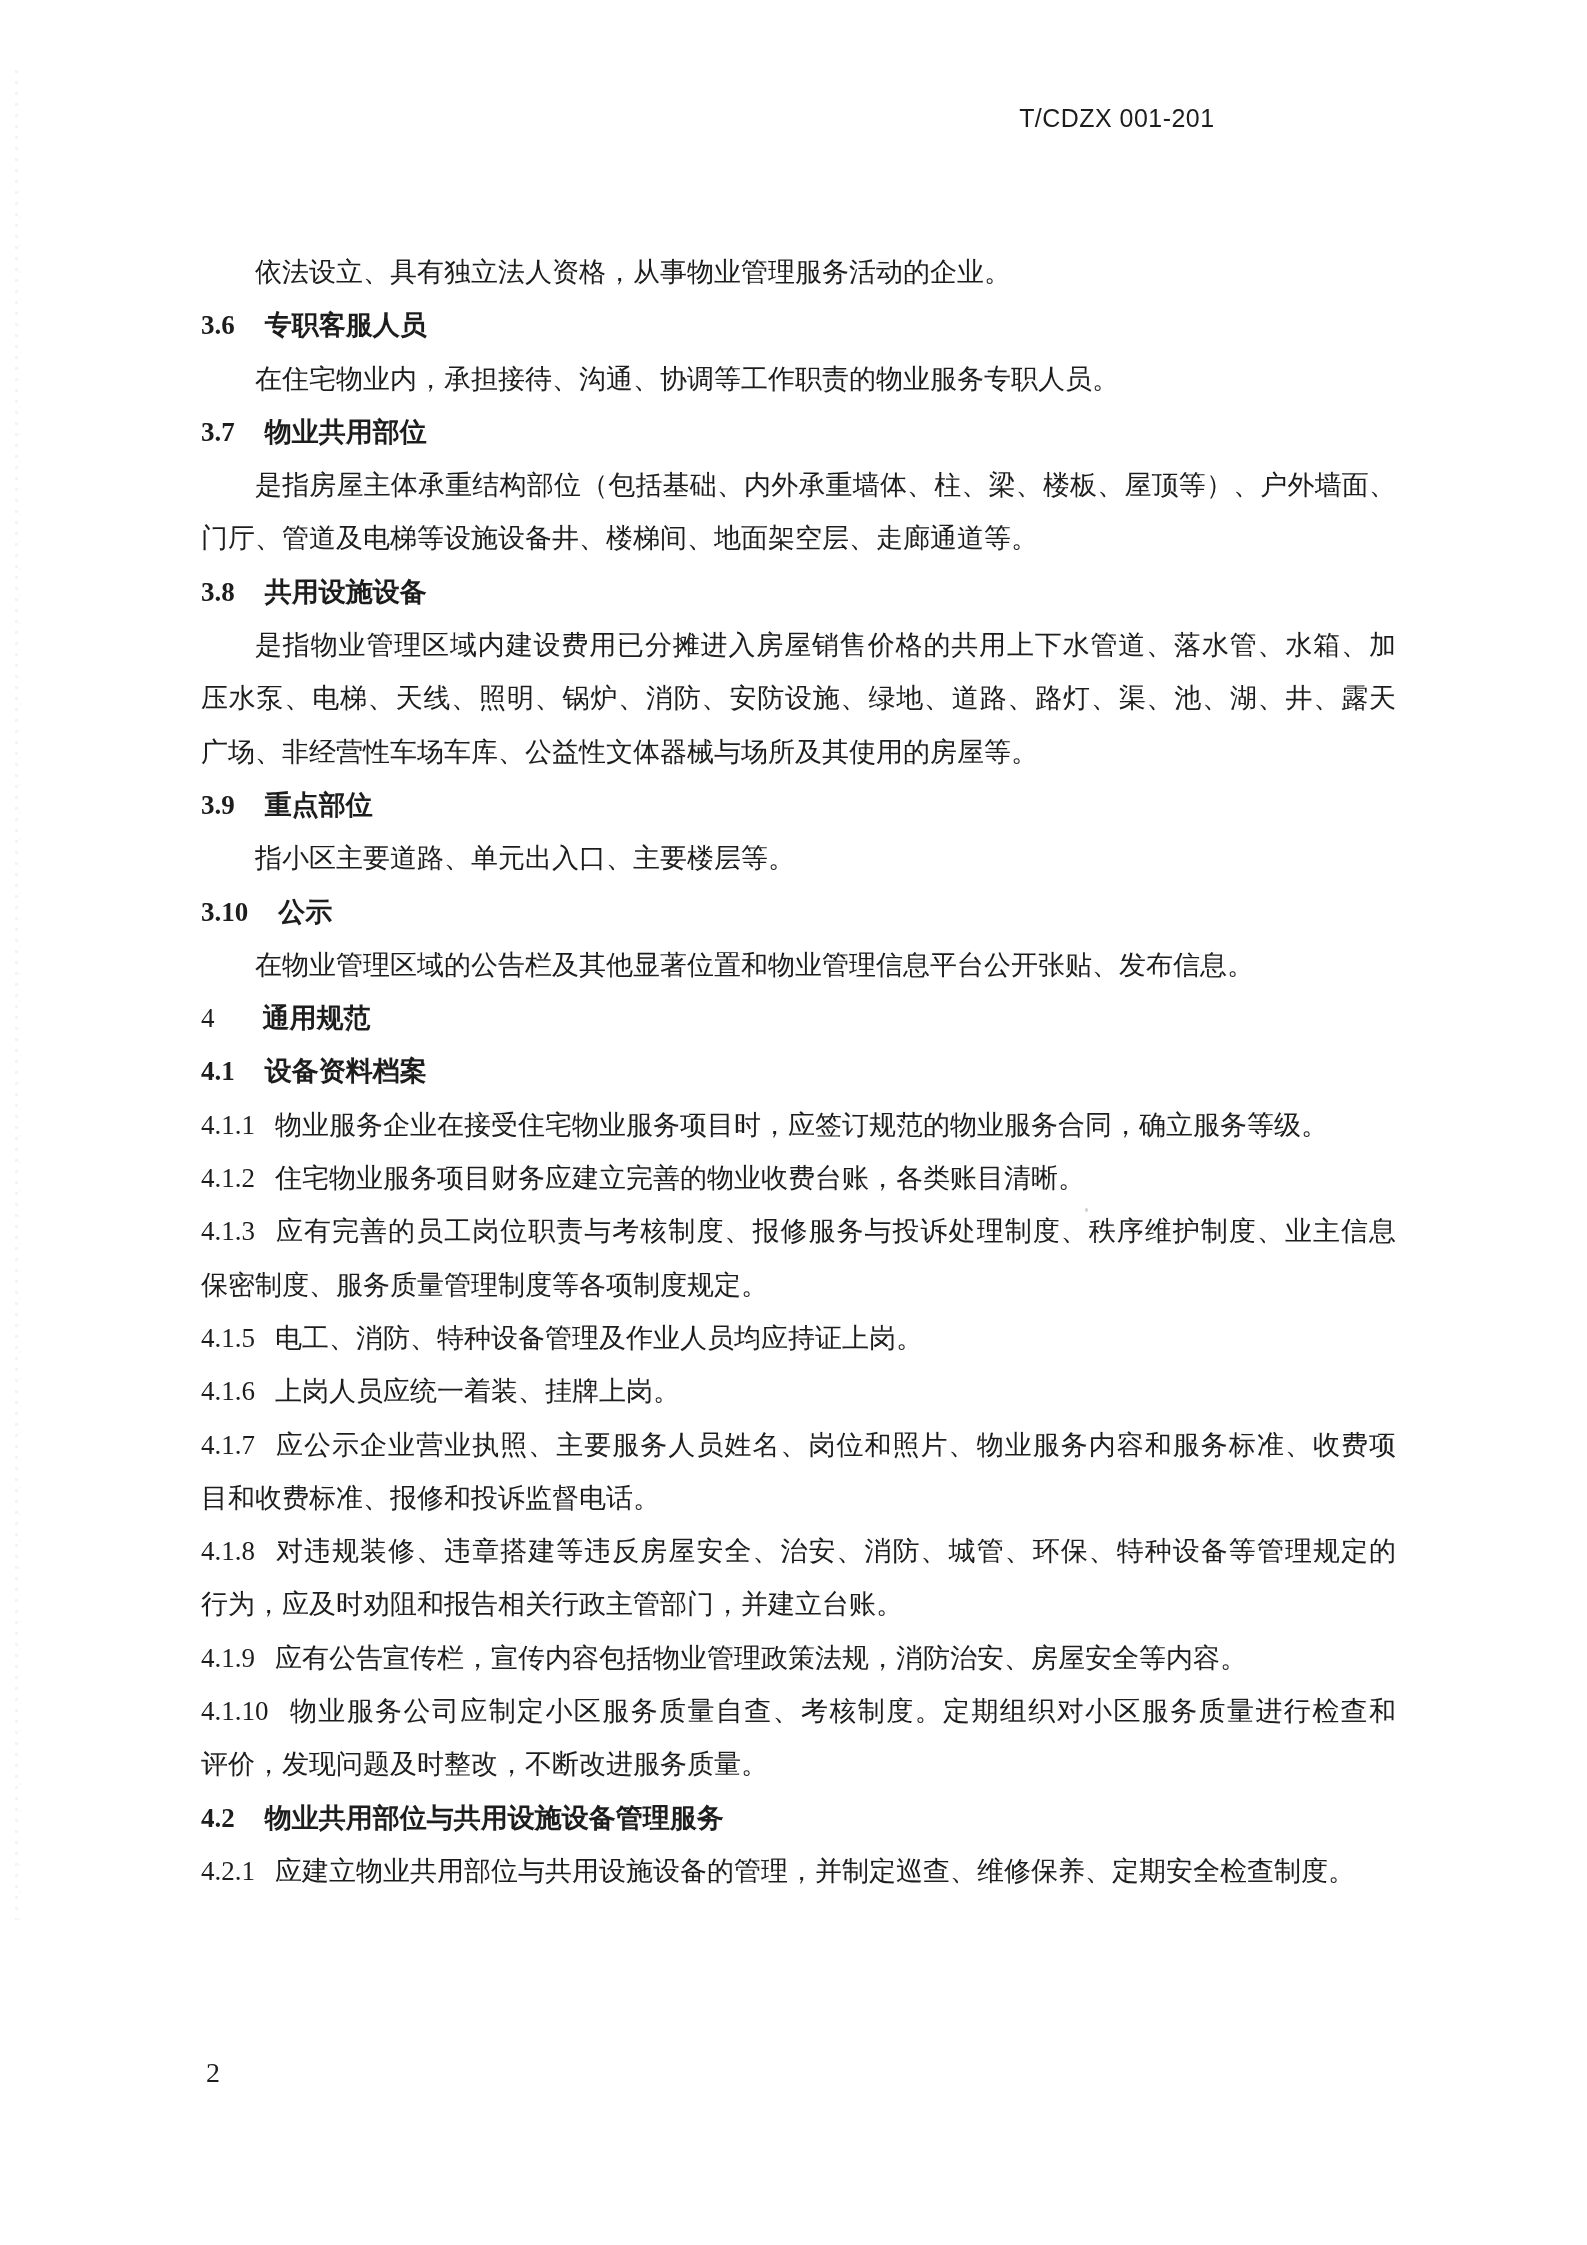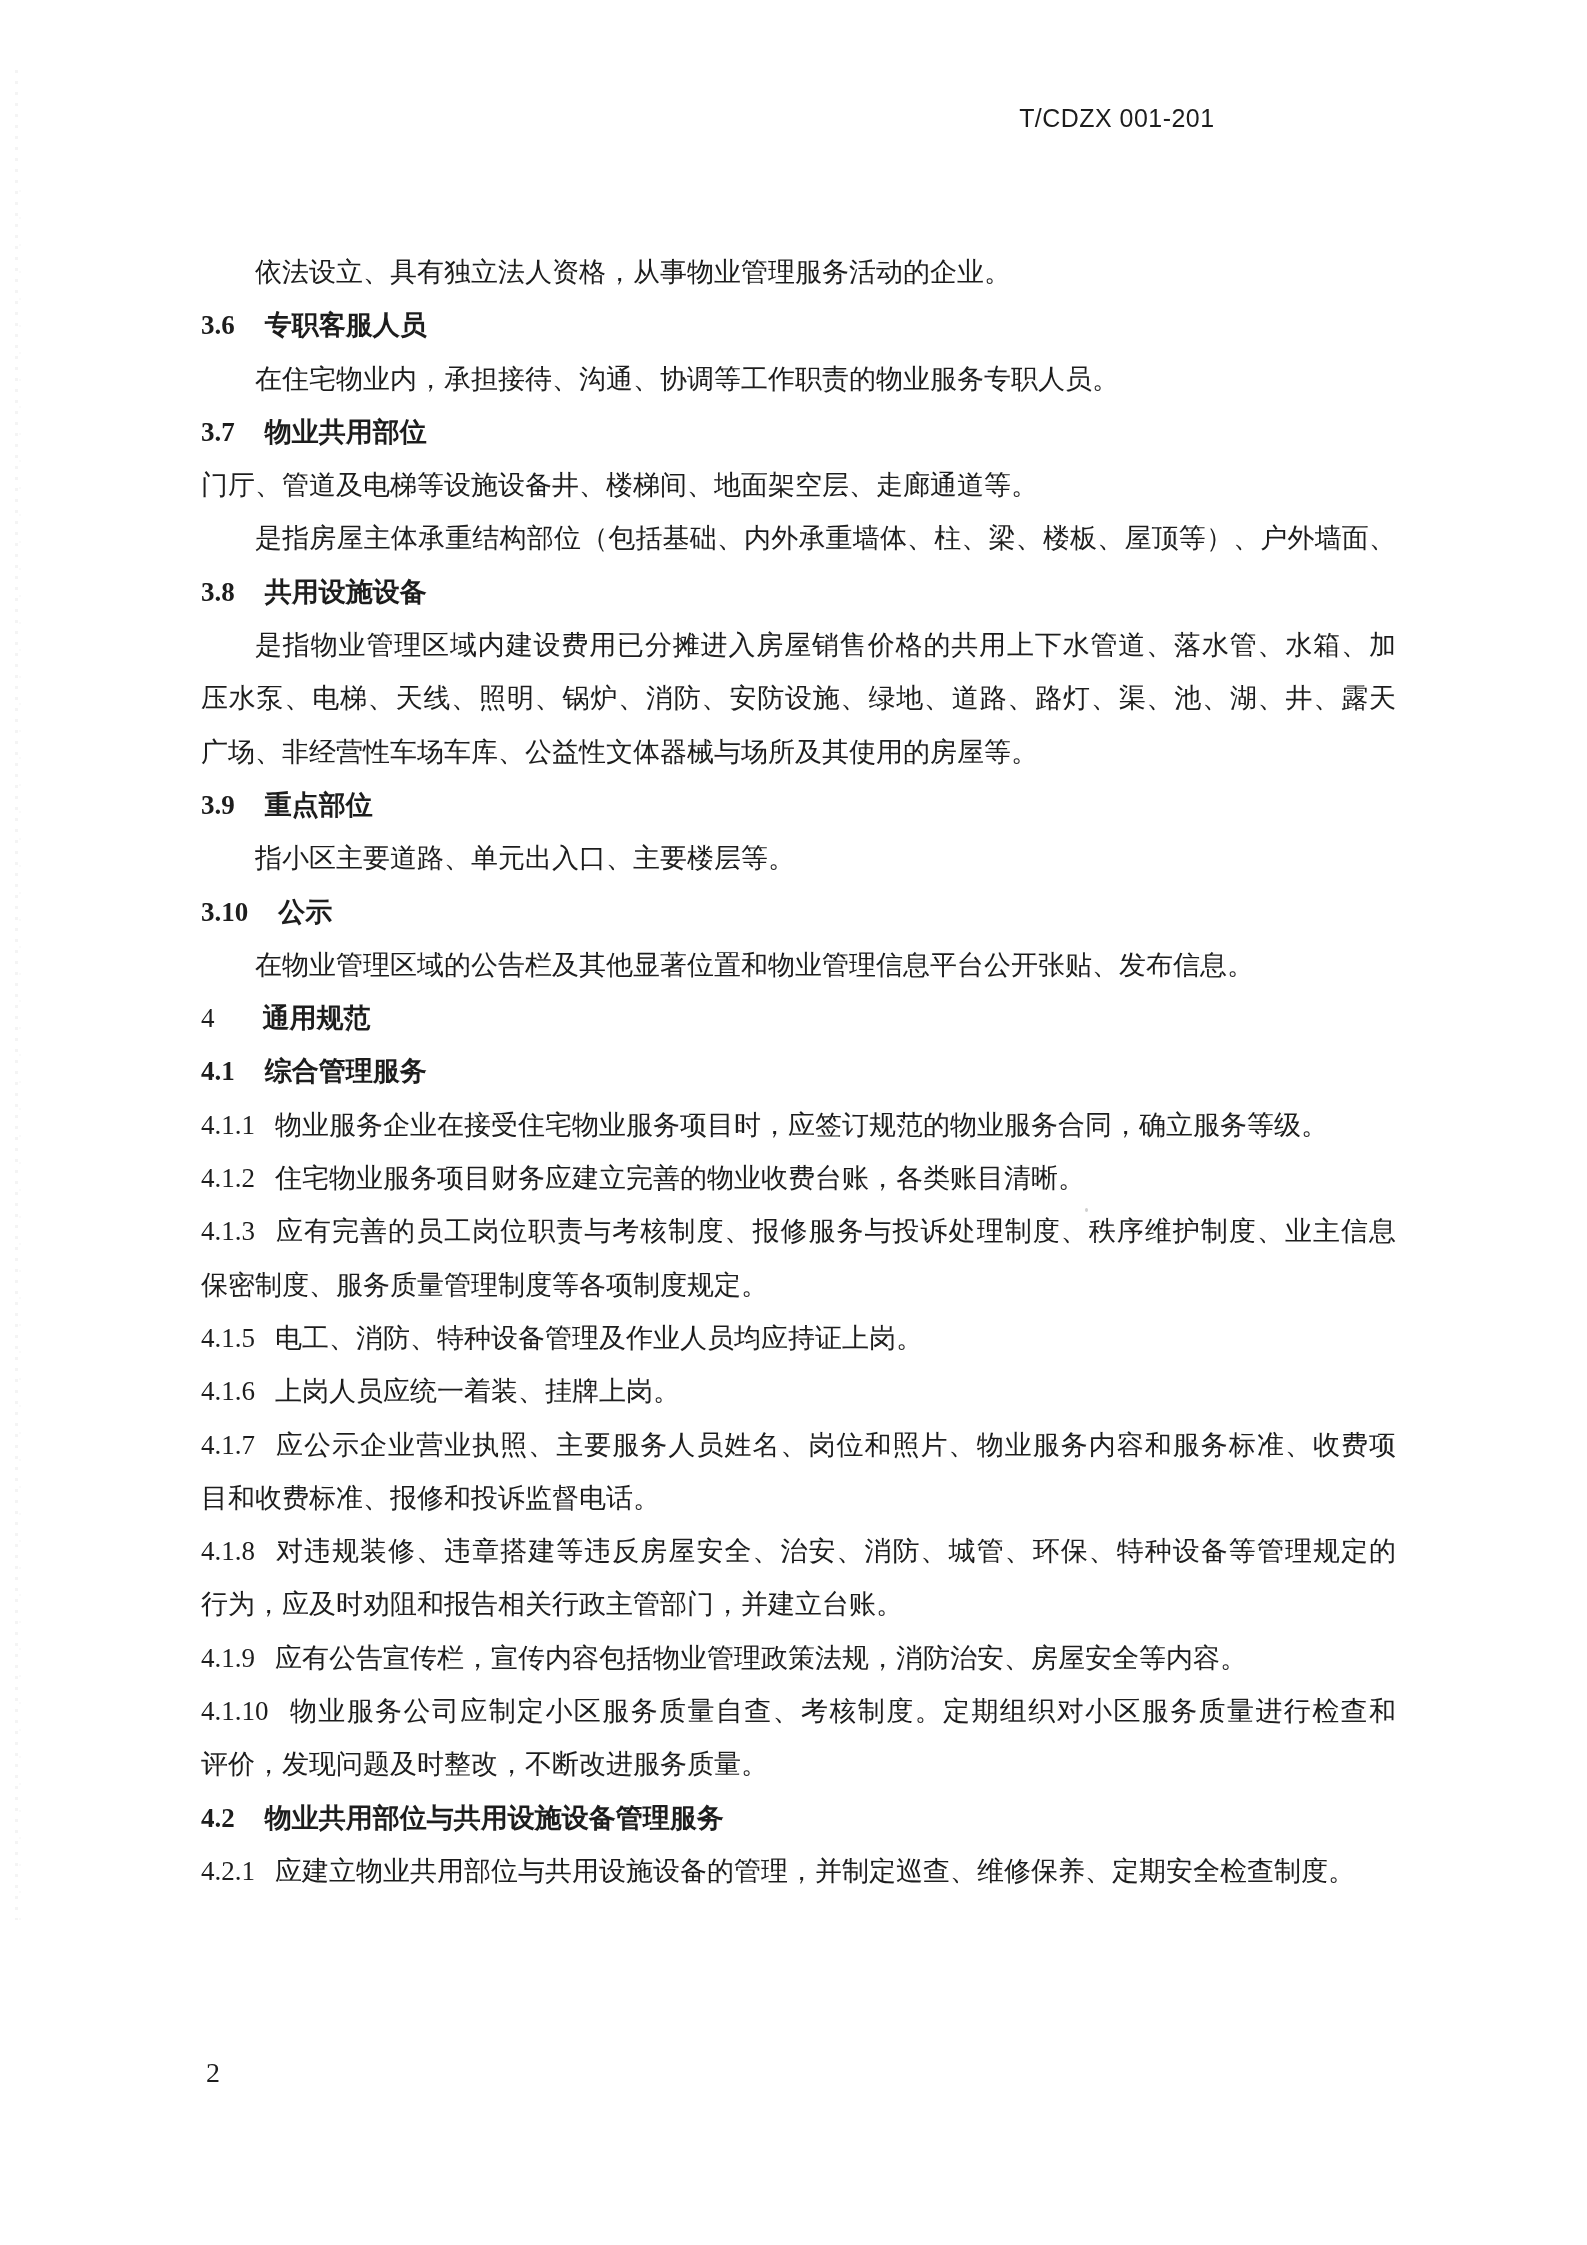--- a/index.html
+++ b/index.html
@@ -79,40 +79,40 @@
   <div class="textblock">
 
     <div class="ln pind">依法设立、具有独立法人资格，从事物业管理服务活动的企业。</div>
 
     <div class="ln"><span class="snum">3.6</span><span class="secttl">专职客服人员</span></div>
 
     <div class="ln pind">在住宅物业内，承担接待、沟通、协调等工作职责的物业服务专职人员。</div>
 
     <div class="ln"><span class="snum">3.7</span><span class="secttl">物业共用部位</span></div>
 
+    <div class="ln pind just">是指房屋主体承重结构部位（包括基础、内外承重墙体、柱、梁、楼板、屋顶等）、户外墙面、</div>
     <div class="ln">门厅、管道及电梯等设施设备井、楼梯间、地面架空层、走廊通道等。</div>
-    <div class="ln pind just">是指房屋主体承重结构部位（包括基础、内外承重墙体、柱、梁、楼板、屋顶等）、户外墙面、</div>
 
     <div class="ln"><span class="snum">3.8</span><span class="secttl">共用设施设备</span></div>
 
     <div class="ln pind just">是指物业管理区域内建设费用已分摊进入房屋销售价格的共用上下水管道、落水管、水箱、加</div>
     <div class="ln just">压水泵、电梯、天线、照明、锅炉、消防、安防设施、绿地、道路、路灯、渠、池、湖、井、露天</div>
     <div class="ln">广场、非经营性车场车库、公益性文体器械与场所及其使用的房屋等。</div>
 
     <div class="ln"><span class="snum">3.9</span><span class="secttl">重点部位</span></div>
 
     <div class="ln pind">指小区主要道路、单元出入口、主要楼层等。</div>
 
     <div class="ln"><span class="snum">3.10</span><span class="secttl">公示</span></div>
 
     <div class="ln pind">在物业管理区域的公告栏及其他显著位置和物业管理信息平台公开张贴、发布信息。</div>
 
     <div class="ln"><span class="cnum">4</span><span class="ctitle">通用规范</span></div>
 
-    <div class="ln"><span class="snum">4.1</span><span class="secttl">综合管理服务</span></div>
+    <div class="ln"><span class="snum">4.1</span><span class="secttl">设备资料档案</span></div>
 
     <div class="ln"><span class="inum">4.1.1</span><span>物业服务企业在接受住宅物业服务项目时，应签订规范的物业服务合同，确立服务等级。</span></div>
 
     <div class="ln"><span class="inum">4.1.2</span><span>住宅物业服务项目财务应建立完善的物业收费台账，各类账目清晰。</span></div>
 
     <div class="ln just"><span class="inum">4.1.3</span><span>应有完善的员工岗位职责与考核制度、报修服务与投诉处理制度、秩序维护制度、业主信息</span></div>
     <div class="ln">保密制度、服务质量管理制度等各项制度规定。</div>
 
 
     <div class="ln"><span class="inum">4.1.5</span><span>电工、消防、特种设备管理及作业人员均应持证上岗。</span></div>

